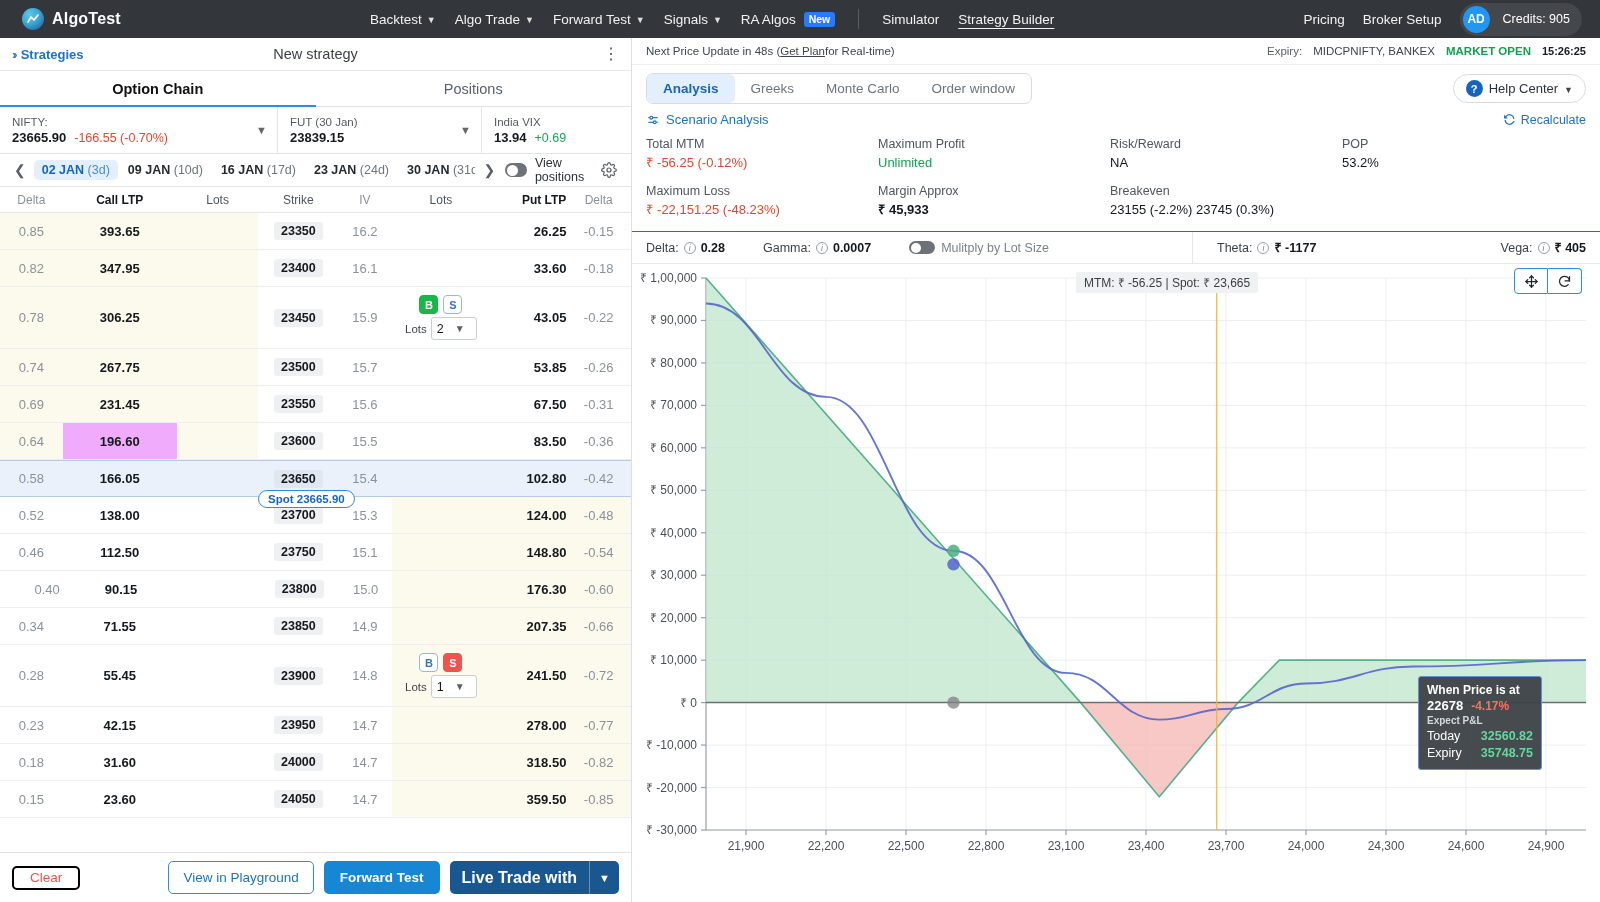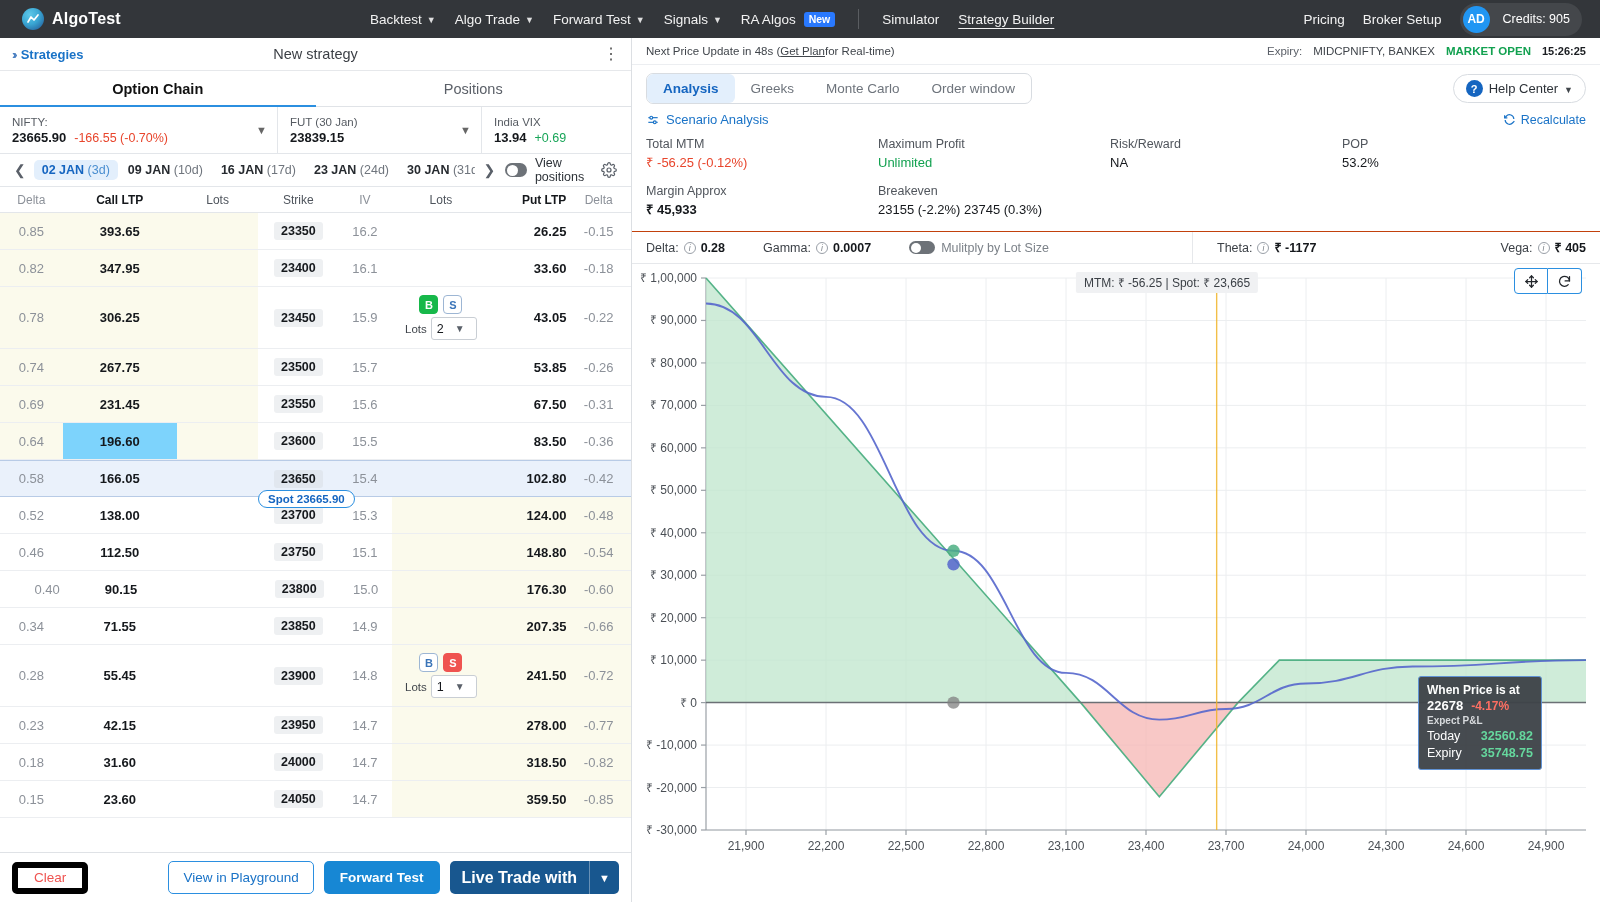--- a/index.html
+++ b/index.html
@@ -144,21 +144,21 @@
     position: absolute; left: 258px; bottom: -12px; z-index: 5;
     background: #fff; border: 1.4px solid #2b8fe0; border-radius: 11px;
     padding: 2px 9px; font-size: 11.5px; font-weight: bold; color: #1565c0; white-space: nowrap;
   }
 
   .bottom-bar {
     height: 50px; flex: 0 0 50px; border-top: 1px solid #dfe2e6; background: #fff;
     display: flex; align-items: center; padding: 0 12px; gap: 10px;
   }
   .btn { border-radius: 5px; font-size: 13.5px; cursor: pointer; display: flex; align-items: center; justify-content: center; }
-  .btn-clear { border: 6px solid #000000; color: #ef5350; background: #fff; height: 32px; padding: 0 16px; }
+  .btn-clear { border: 2px solid #000000; color: #ef5350; background: #fff; height: 24px; padding: 0 16px; }
   .btn-playground { border: 1px solid #2b8fe0; color: #1a73c7; background: #fff; height: 33px; padding: 0 14px; margin-left: auto; }
   .btn-forward { background: #1787d4; color: #fff; height: 33px; padding: 0 16px; border: none; font-weight: bold; }
   .btn-live { background: #18578f; color: #fff; height: 33px; border: none; display: flex; align-items: stretch; overflow: hidden; font-weight: bold; border-radius: 5px; }
   .btn-live .lbl { display: flex; align-items: center; padding: 0 12px; }
   .btn-live .split { width: 1px; background: rgba(255,255,255,.35); }
   .btn-live .cv { display: flex; align-items: center; padding: 0 9px; font-size: 11px; }
 
   
   .right-panel { flex: 1; display: flex; flex-direction: column; min-width: 0; background: #fff; }
 
@@ -458,21 +458,21 @@
             <div class="c-strike" style="align-self: stretch;">
               <span class="strike-pill">23550</span>
             </div>
             <div class="c-iv" style="align-self:stretch;display:flex;align-items:center;justify-content:center;">15.6</div>
             <div class="c-lots-r" style="align-self: stretch;"></div>
             <div class="c-putltp" style="align-self:stretch;display:flex;align-items:center;justify-content:flex-end;">67.50</div>
             <div class="c-delta-r" style="align-self:stretch;display:flex;align-items:center;justify-content:center;">-0.31</div>
           </div>
           <div class="oc-row">
             <div class="c-delta-l call-tint" style="background:#fbfaec;align-self:stretch;display:flex;align-items:center;justify-content:center;">0.64</div>
-            <div class="c-callltp" style="background:#7dd3fc;align-self:stretch;display:flex;align-items:center;justify-content:center;">196.60</div>
+            <div class="c-callltp" style="background:#f0abfc;align-self:stretch;display:flex;align-items:center;justify-content:center;">196.60</div>
             <div class="c-lots-l" style="background:#fbfaec;align-self:stretch;"></div>
             <div class="c-strike" style="align-self: stretch;">
               <span class="strike-pill">23600</span>
             </div>
             <div class="c-iv" style="align-self:stretch;display:flex;align-items:center;justify-content:center;">15.5</div>
             <div class="c-lots-r" style="align-self: stretch;"></div>
             <div class="c-putltp" style="align-self:stretch;display:flex;align-items:center;justify-content:flex-end;">83.50</div>
             <div class="c-delta-r" style="align-self:stretch;display:flex;align-items:center;justify-content:center;">-0.36</div>
           </div>
           <div class="oc-row highlight">
@@ -671,20 +671,24 @@
           <div class="metric-cell">
             <div class="m-label">Risk/Reward</div>
             <div class="m-value plain">NA</div>
           </div>
           <div class="metric-cell">
             <div class="m-label">POP</div>
             <div class="m-value plain">53.2%</div>
           </div>
         </div>
         <div class="metric-grid">
+          <div class="metric-cell">
+            <div class="m-label">Maximum Loss</div>
+            <div class="m-value red">₹ -22,151.25 (-48.23%)</div>
+          </div>
           <div class="metric-cell">
             <div class="m-label">Margin Approx</div>
             <div class="m-value">₹ 45,933</div>
           </div>
           <div class="metric-cell" style="flex:0 0 400px">
             <div class="m-label">Breakeven</div>
             <div class="m-value plain">23155 (-2.2%)  23745 (0.3%)</div>
           </div>
         </div>
       </div>

